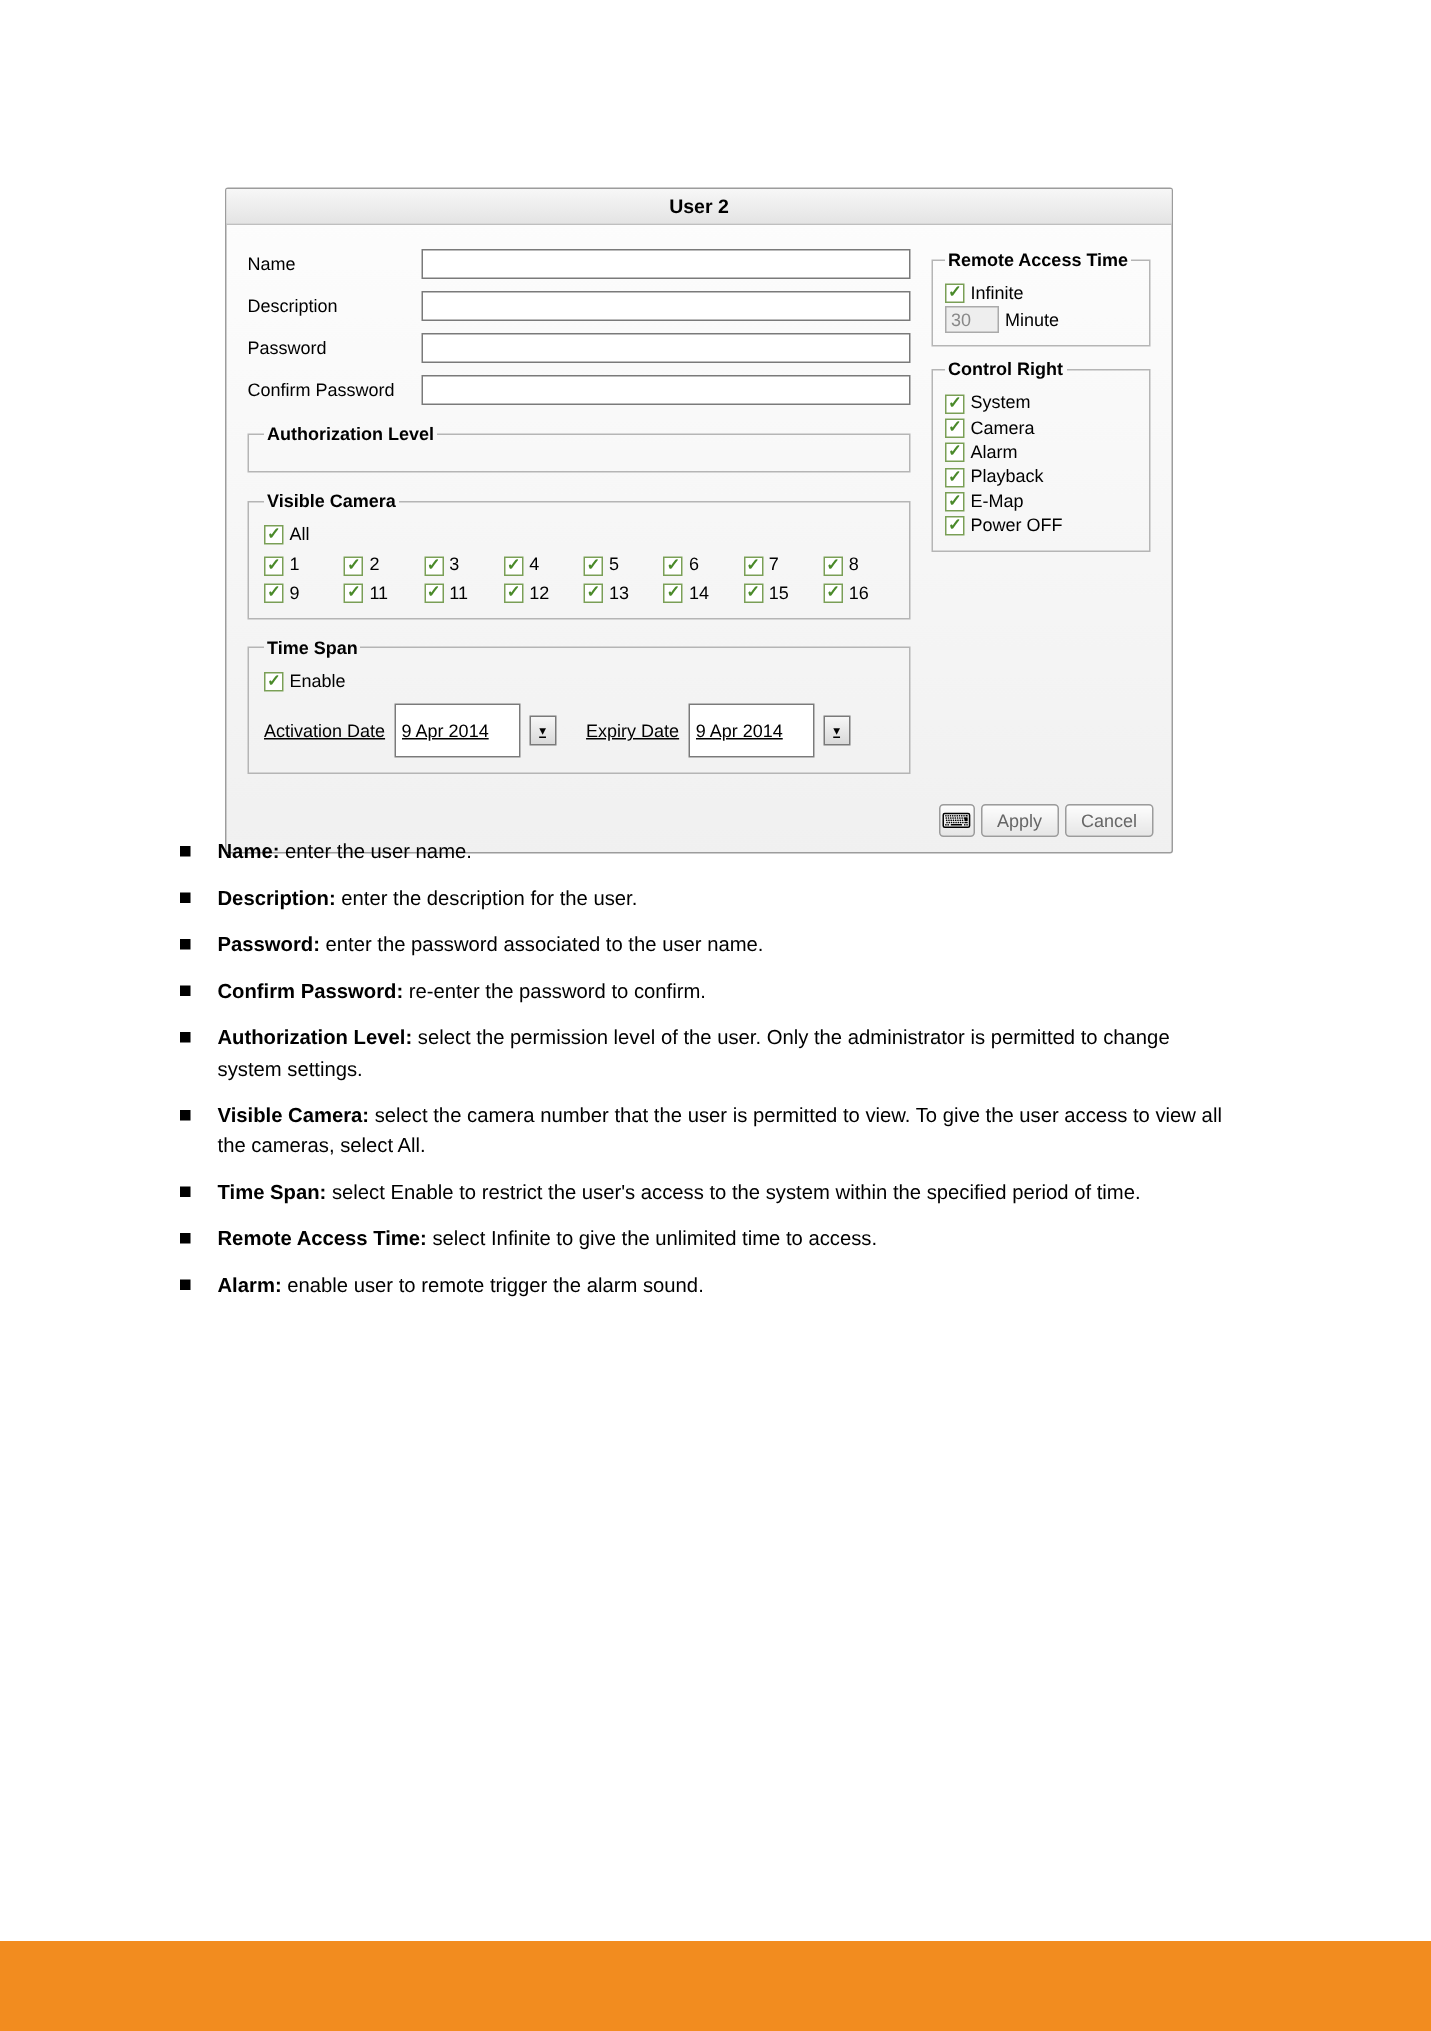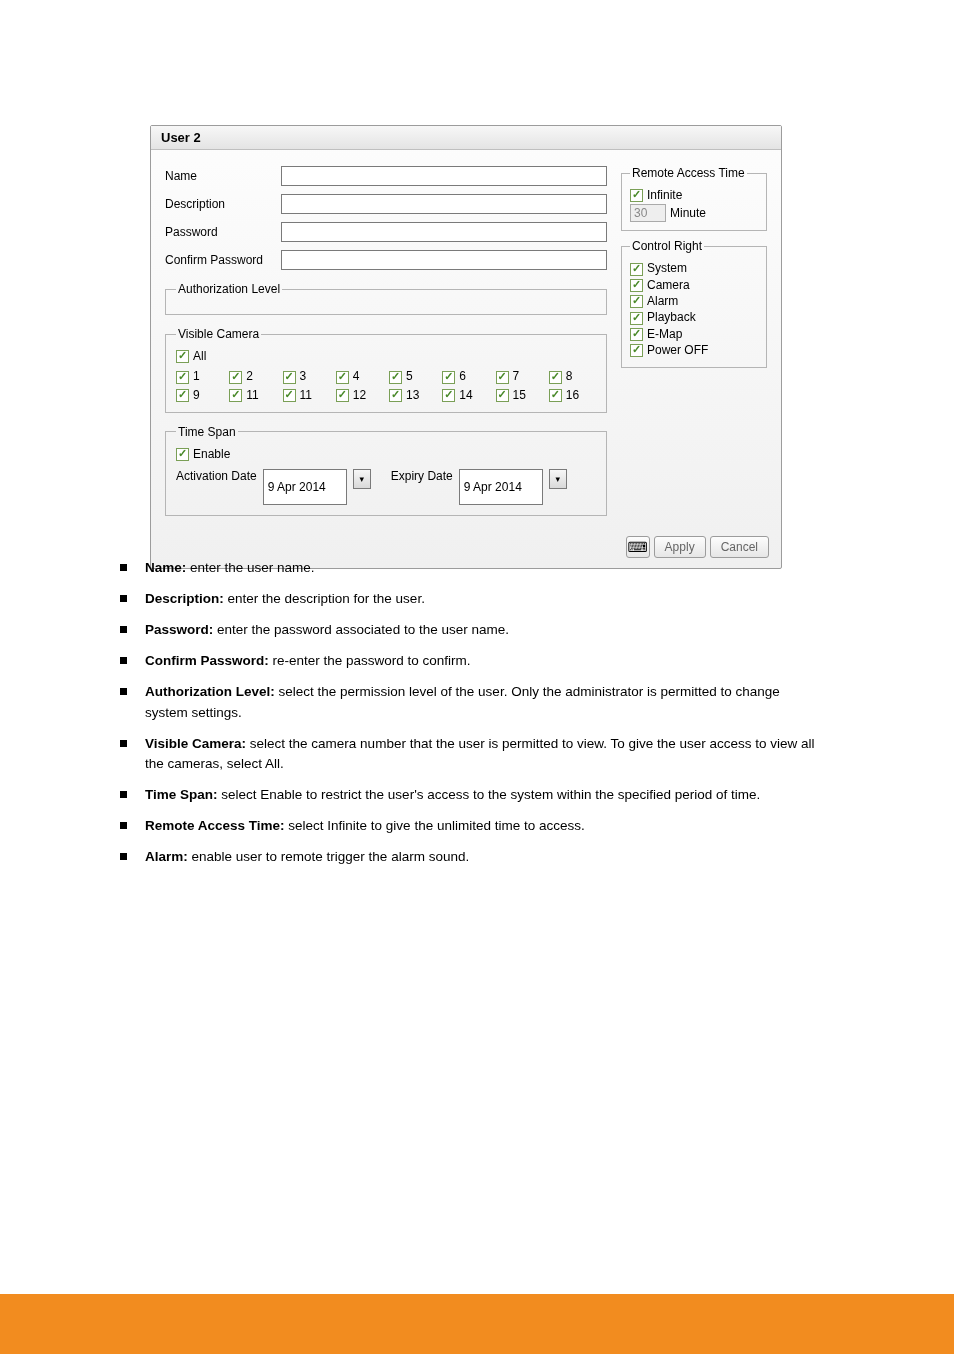--- a/index.html
+++ b/index.html
@@ -20,20 +20,21 @@
     border: 1px solid #9c9c9c;
     background: linear-gradient(to bottom, #fdfdfd, #f0f0f0);
     border-radius: 2px;
   }
   .titlebar {
     background: linear-gradient(to bottom, #f7f7f7, #e4e4e4);
     border-bottom: 1px solid #bfbfbf;
     padding: 4px 10px;
     font-weight: bold;
     font-size: 13px;
+    text-align: center;
   }
   .content {
     padding: 16px 14px 12px 14px;
     display: flex;
     gap: 14px;
   }
   .left-col { flex: 1; }
   .right-col { width: 146px; }
   .form-row { display: flex; align-items: center; margin-bottom: 8px; }
   .form-label { width: 116px; font-size: 12px; }
@@ -45,21 +46,21 @@
     padding: 0 3px;
     font-size: 12px;
   }
   fieldset {
     border: 1px solid #b5b5b5;
     margin-top: 12px;
     padding: 8px 10px 10px 10px;
     position: relative;
   }
   legend {
-    font-weight: normal;
+    font-weight: bold;
     font-size: 12px;
     padding: 0 2px;
     background: transparent;
   }
   .radio-row label, .check-row label { margin-right: 18px; font-size: 12px; }
   .cam-grid { display: grid; grid-template-columns: repeat(8, 1fr); gap: 4px 6px; margin-top: 6px; }
   .cam-grid label { font-size: 12px; white-space: nowrap; }
   .checkmark {
     display: inline-block;
     width: 13px; height: 13px;
@@ -88,21 +89,21 @@
     position: relative;
   }
   .radiomark.on::after {
     content: "";
     position: absolute;
     top: 3px; left: 3px;
     width: 5px; height: 5px;
     background: #4a8a2a;
     border-radius: 50%;
   }
-  .timespan-row { display: flex; gap: 6px; margin-top: 8px; font-size: 12px; }
+  .timespan-row { display: flex; align-items: center; gap: 6px; margin-top: 8px; font-size: 12px; text-decoration: underline; }
   .date-input {
     width: 84px; height: 36px;
     border: 1px solid #7a7a7a;
     background: #fff;
     padding: 0 4px;
     font-size: 12px;
   }
   .dd-btn {
     width: 18px; height: 20px;
     border: 1px solid #7a7a7a;

